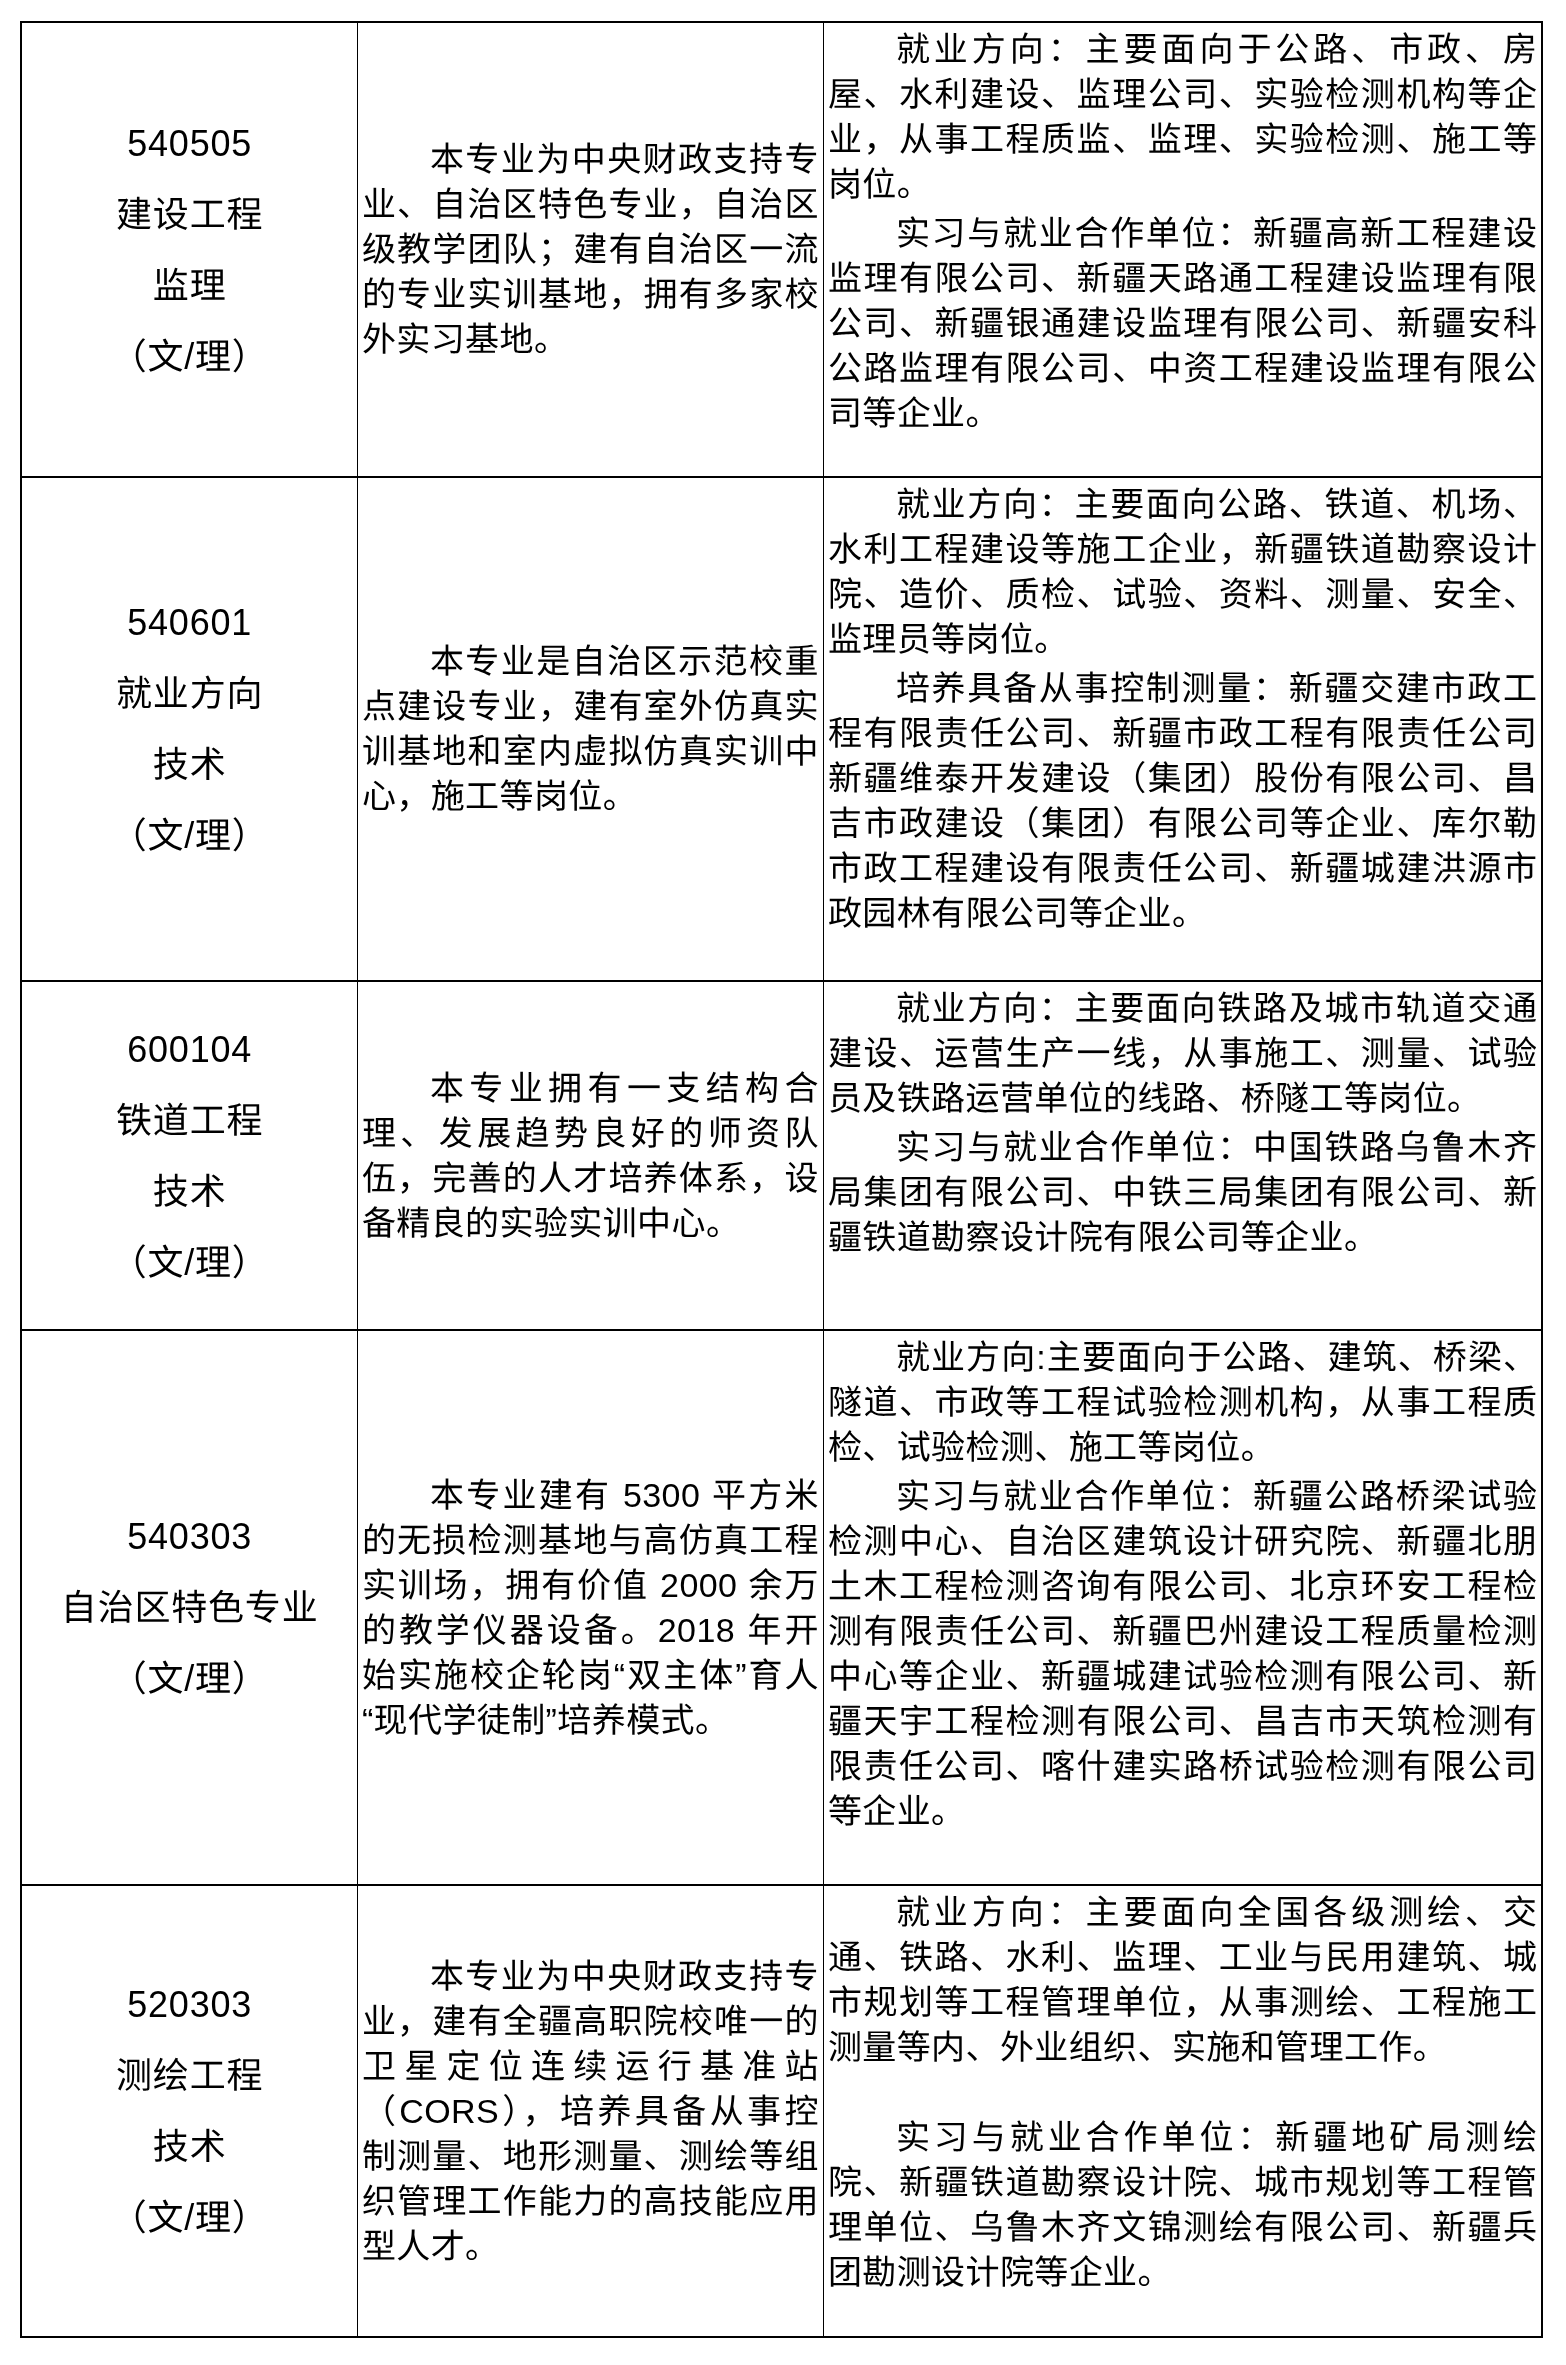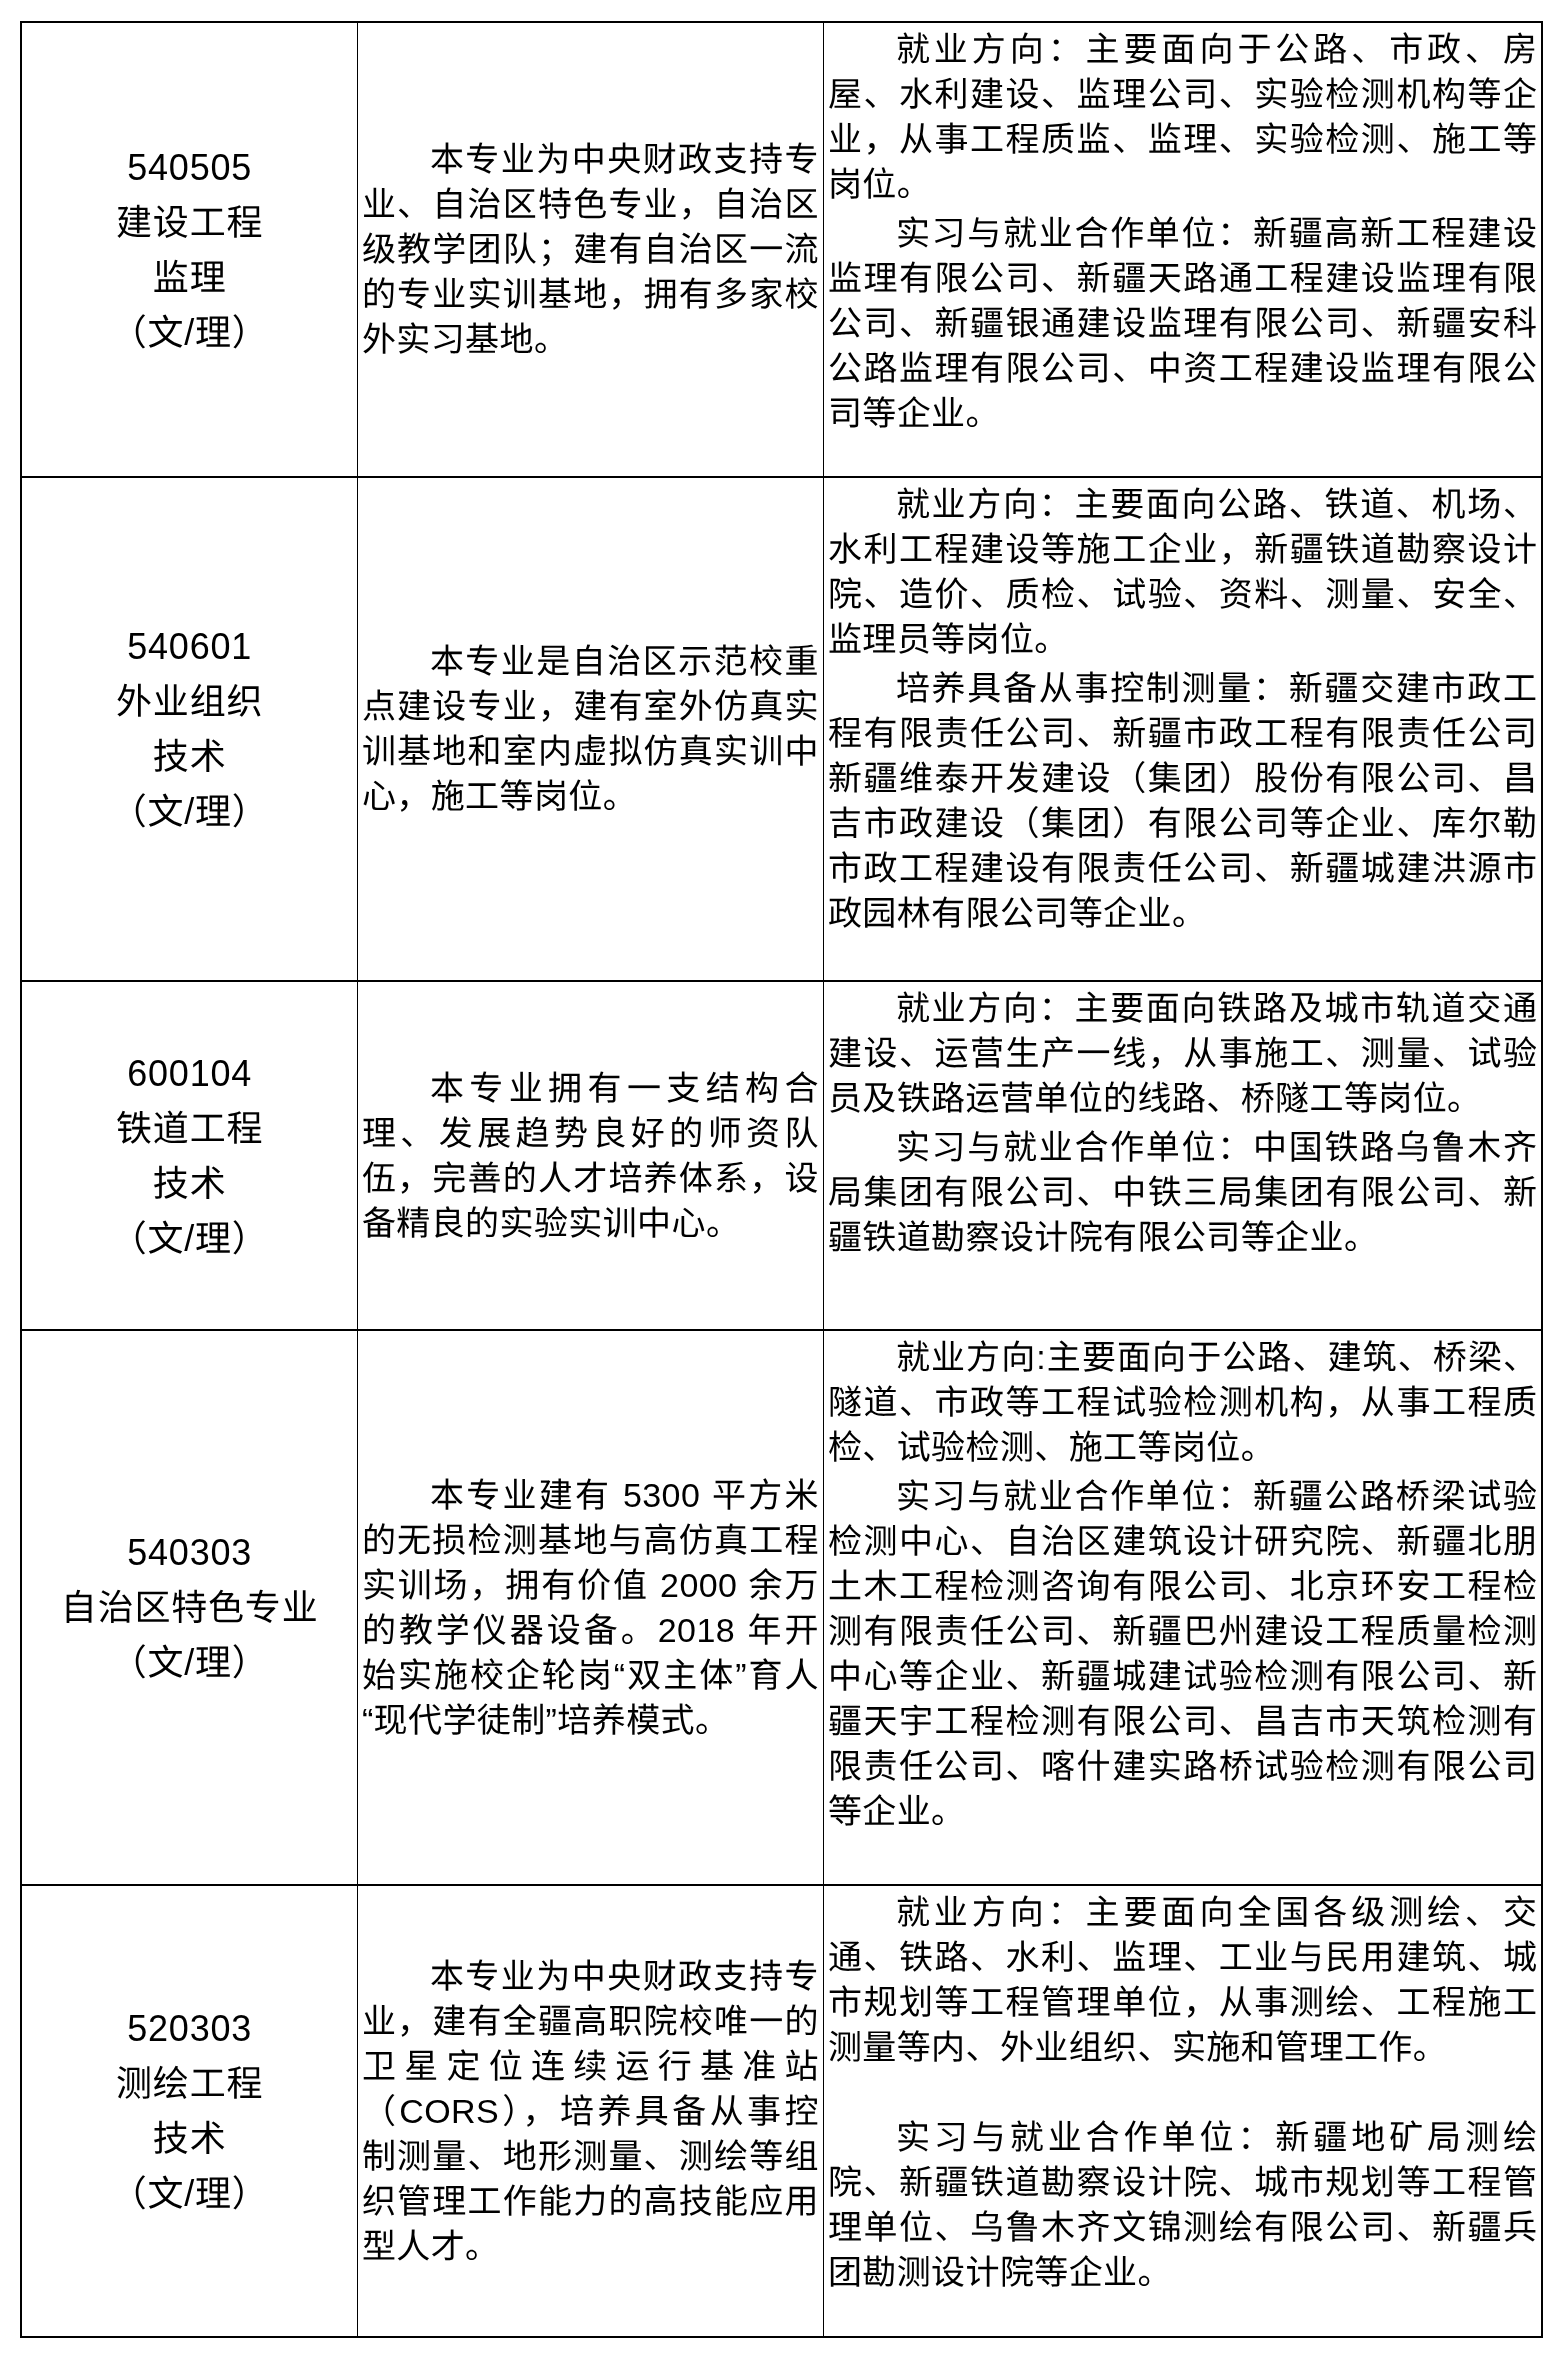--- a/index.html
+++ b/index.html
@@ -42,21 +42,21 @@
   tr.rh-5 { height: 452px; }
 
   
   td.major-cell {
     vertical-align: middle;
     text-align: center;
     font-size: 36px;
     line-height: 55px;
     letter-spacing: 0.8px;
   }
-  .major-line { margin: 0; }
+  .major-line { margin: 16px; }
 
   
   td.intro-cell {
     vertical-align: middle;
     padding: 0 12.5px 0 14px;
   }
 
   
   td.emp-cell {
     vertical-align: top;
@@ -97,21 +97,21 @@
         </td>
         <td class="emp-cell">
           <p class="para">就业方向：主要面向于公路、市政、房屋、水利建设、监理公司、实验检测机构等企业，从事工程质监、监理、实验检测、施工等岗位。</p>
           <p class="para">实习与就业合作单位：新疆高新工程建设监理有限公司、新疆天路通工程建设监理有限公司、新疆银通建设监理有限公司、新疆安科公路监理有限公司、中资工程建设监理有限公司等企业。</p>
         </td>
       </tr>
 
       <tr class="rh-2">
         <td class="major-cell">
           <div class="major-line">540601</div>
-          <div class="major-line">外业组织</div>
+          <div class="major-line">就业方向</div>
           <div class="major-line">技术</div>
           <div class="major-line">（文/理）</div>
         </td>
         <td class="intro-cell">
           <p class="para">本专业是自治区示范校重点建设专业，建有室外仿真实训基地和室内虚拟仿真实训中心，施工等岗位。</p>
         </td>
         <td class="emp-cell">
           <p class="para">就业方向：主要面向公路、铁道、机场、水利工程建设等施工企业，新疆铁道勘察设计院、造价、质检、试验、资料、测量、安全、监理员等岗位。</p>
           <p class="para">培养具备从事控制测量：新疆交建市政工程有限责任公司、新疆市政工程有限责任公司新疆维泰开发建设（集团）股份有限公司、昌吉市政建设（集团）有限公司等企业、库尔勒市政工程建设有限责任公司、新疆城建洪源市政园林有限公司等企业。</p>
         </td>

